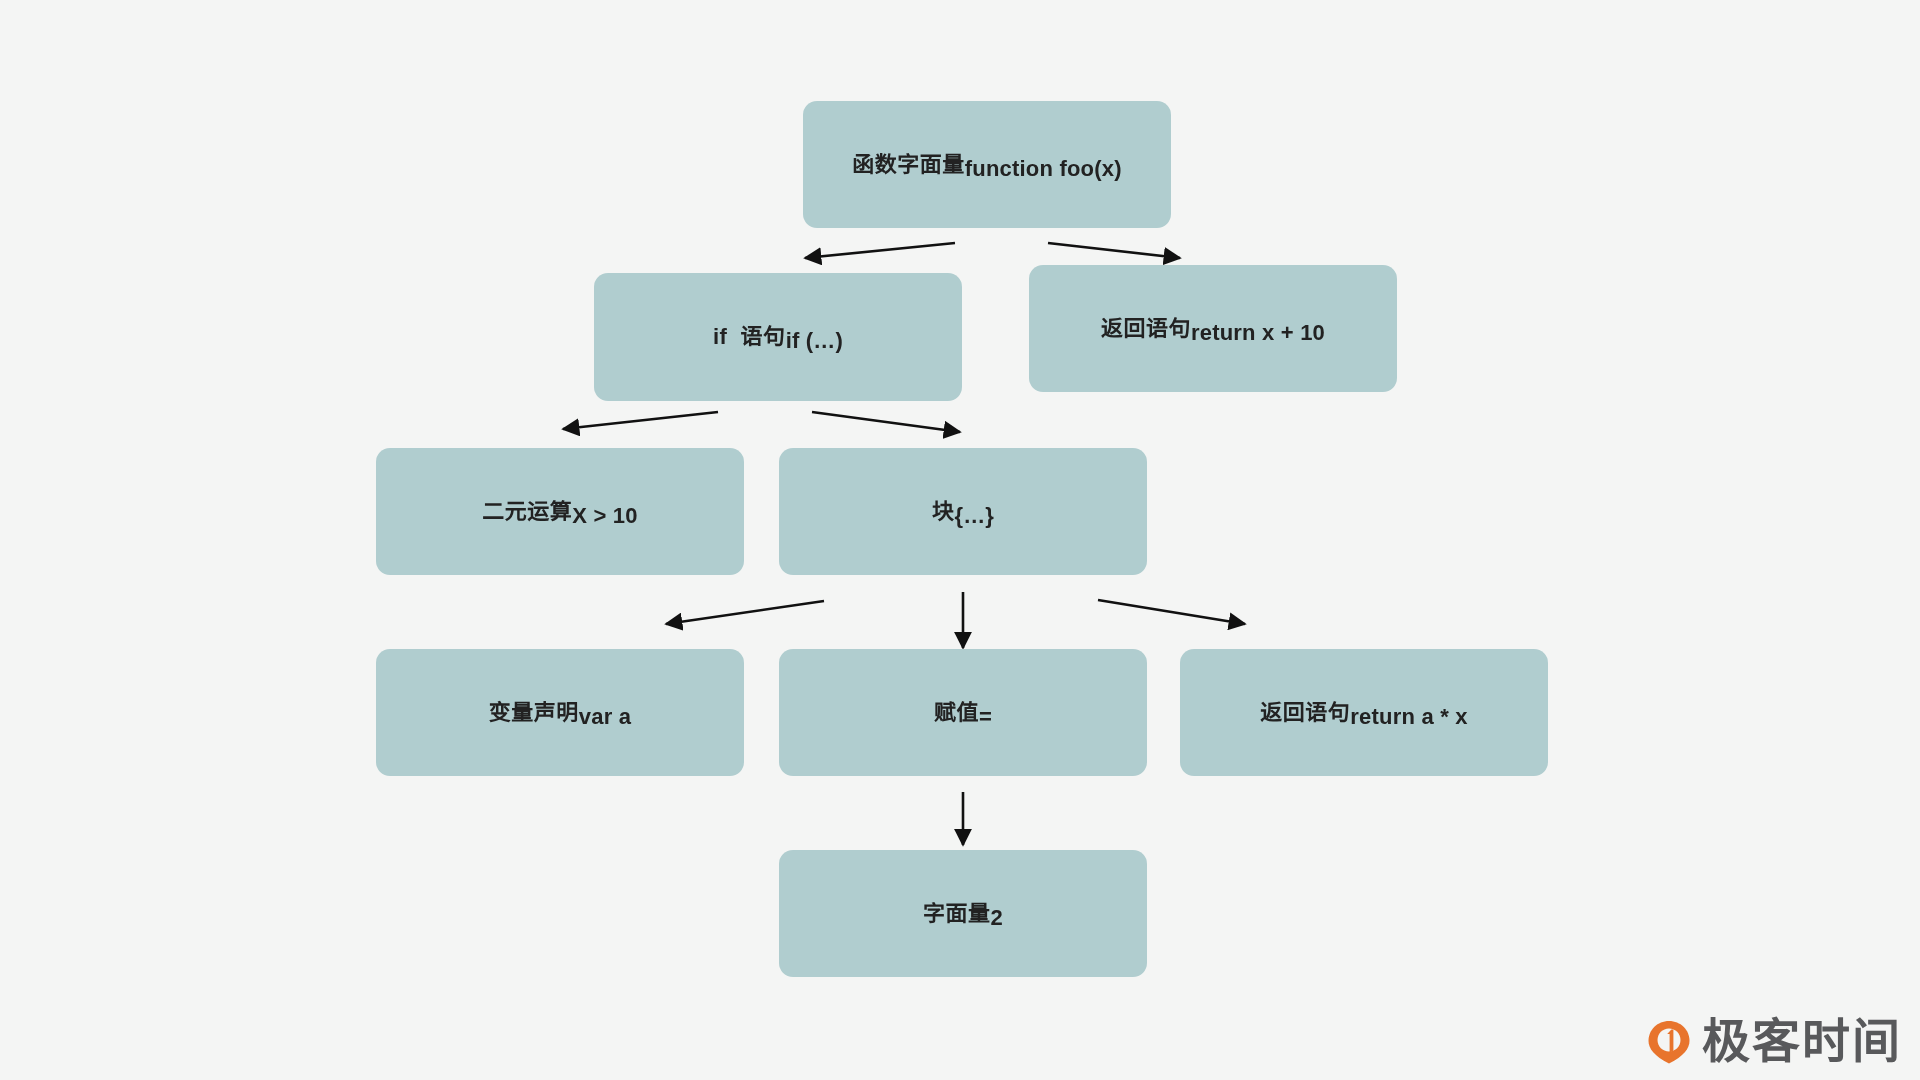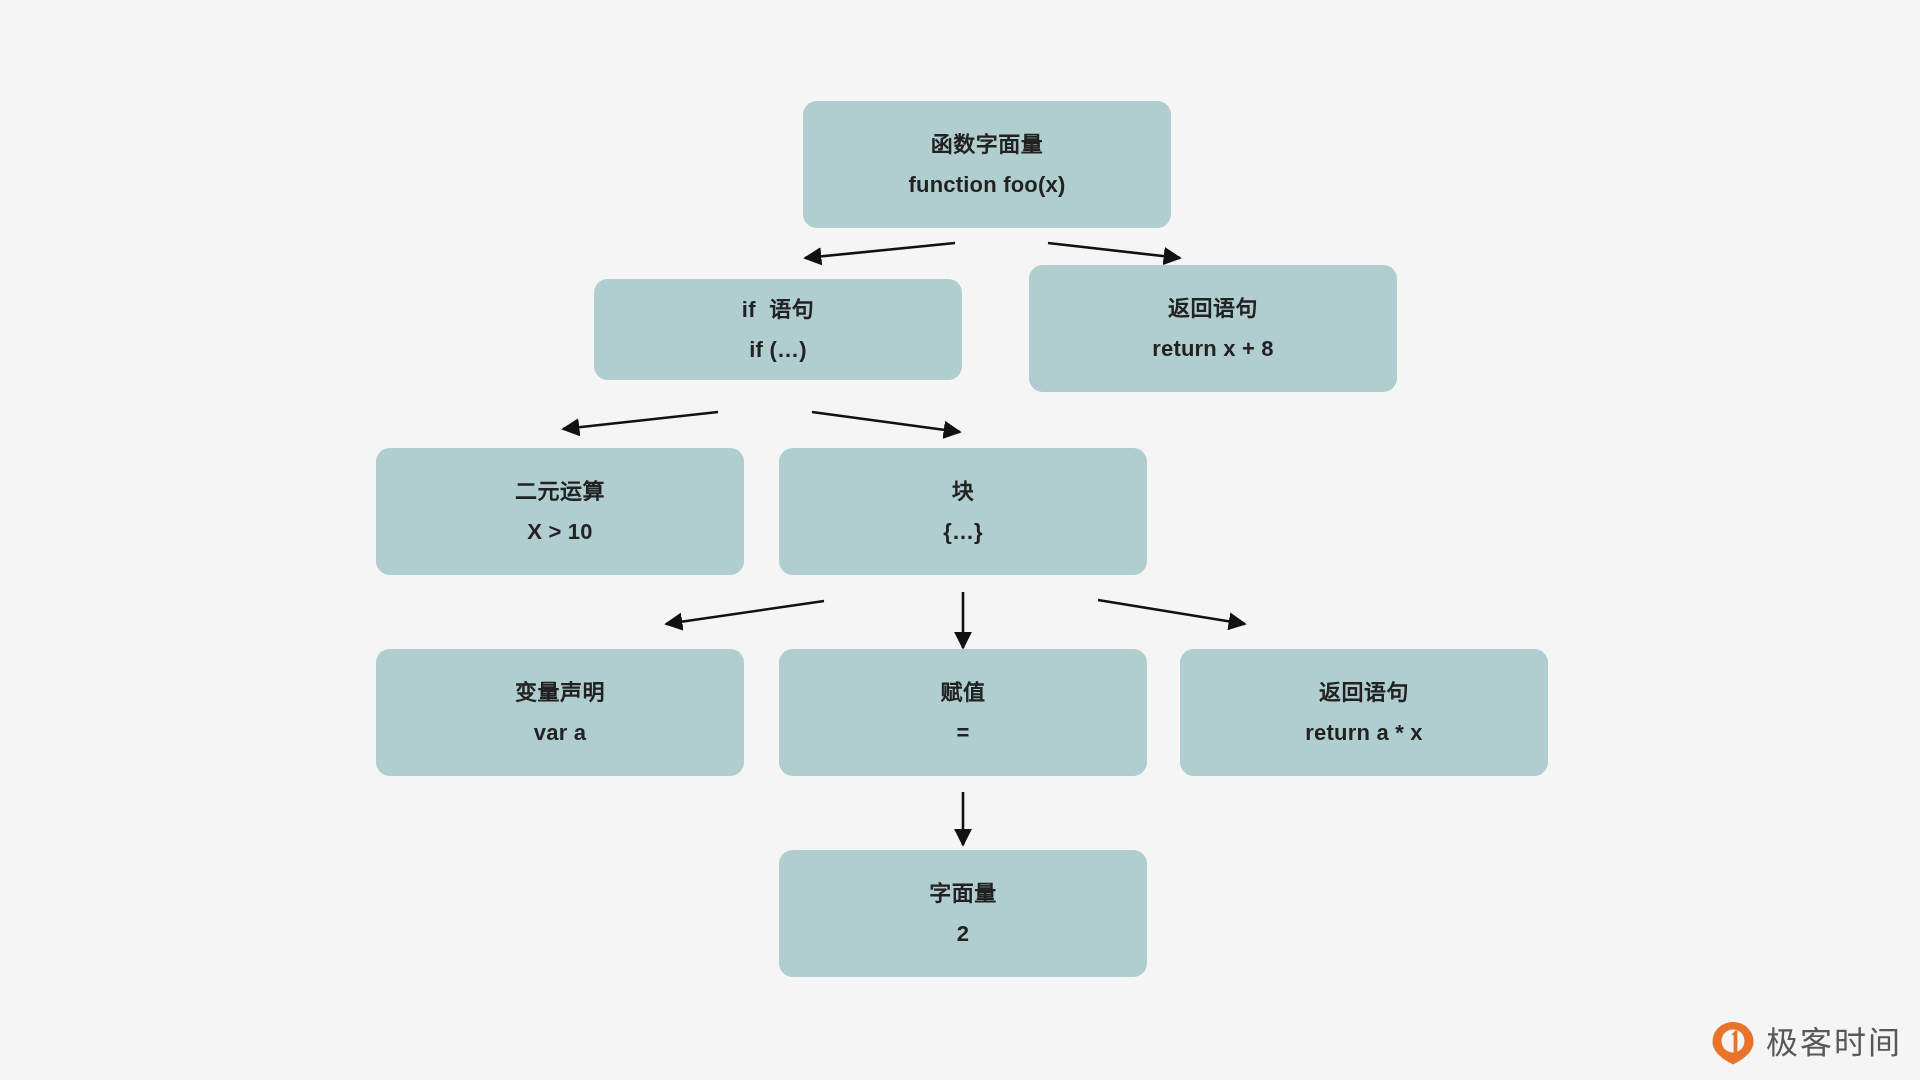--- a/index.html
+++ b/index.html
@@ -27,21 +27,21 @@
     width: 1920px;
     height: 1080px;
     pointer-events: none;
   }
   .node {
     position: absolute;
     box-sizing: border-box;
     background: #b0cdcf;
     border-radius: 14px;
     display: flex;
-    flex-direction: column;
+    flex-direction: row;
     align-items: center;
     justify-content: center;
     color: #222222;
     text-align: center;
     line-height: 1.42;
   }
   .node-title {
     font-size: 22px;
     font-weight: bold;
     letter-spacing: 0.5px;
@@ -62,22 +62,22 @@
     display: flex;
     align-items: center;
     gap: 10px;
   }
   #watermark .wm-mark {
     width: 46px;
     height: 46px;
     position: relative;
   }
   #watermark .wm-text {
-    font-size: 32px;
-    font-weight: normal;
+    font-size: 48px;
+    font-weight: bold;
     color: #58595b;
     letter-spacing: 2px;
     line-height: 1;
   }
 </style>
 </head>
 <body>
 
 <div id="canvas">
 
@@ -103,28 +103,28 @@
     <line x1="1098" y1="600" x2="1245" y2="624" stroke="#111111" stroke-width="2.6" marker-end="url(#ah)"></line>
 
     <line x1="963" y1="792" x2="963" y2="845" stroke="#111111" stroke-width="2.6" marker-end="url(#ah)"></line>
   </svg>
 
   <div class="node" style="left:803px; top:101px; width:368px; height:127px;">
     <div class="node-title">函数字面量</div>
     <div class="node-code">function foo(x)</div>
   </div>
 
-  <div class="node" style="left:594px; top:279px; width:368px; height:101px;">
+  <div class="node" style="left:594px; top:273px; width:368px; height:128px;">
     <div class="node-title">if  语句</div>
     <div class="node-code">if (…)</div>
   </div>
 
   <div class="node" style="left:1029px; top:265px; width:368px; height:127px;">
     <div class="node-title">返回语句</div>
-    <div class="node-code">return x + 8</div>
+    <div class="node-code">return x + 10</div>
   </div>
 
   <div class="node" style="left:376px; top:448px; width:368px; height:127px;text-align:right;">
     <div class="node-title">二元运算</div>
     <div class="node-code">X &gt; 10</div>
   </div>
 
   <div class="node" style="left:779px; top:448px; width:368px; height:127px;">
     <div class="node-title">块</div>
     <div class="node-code">{…}</div>

